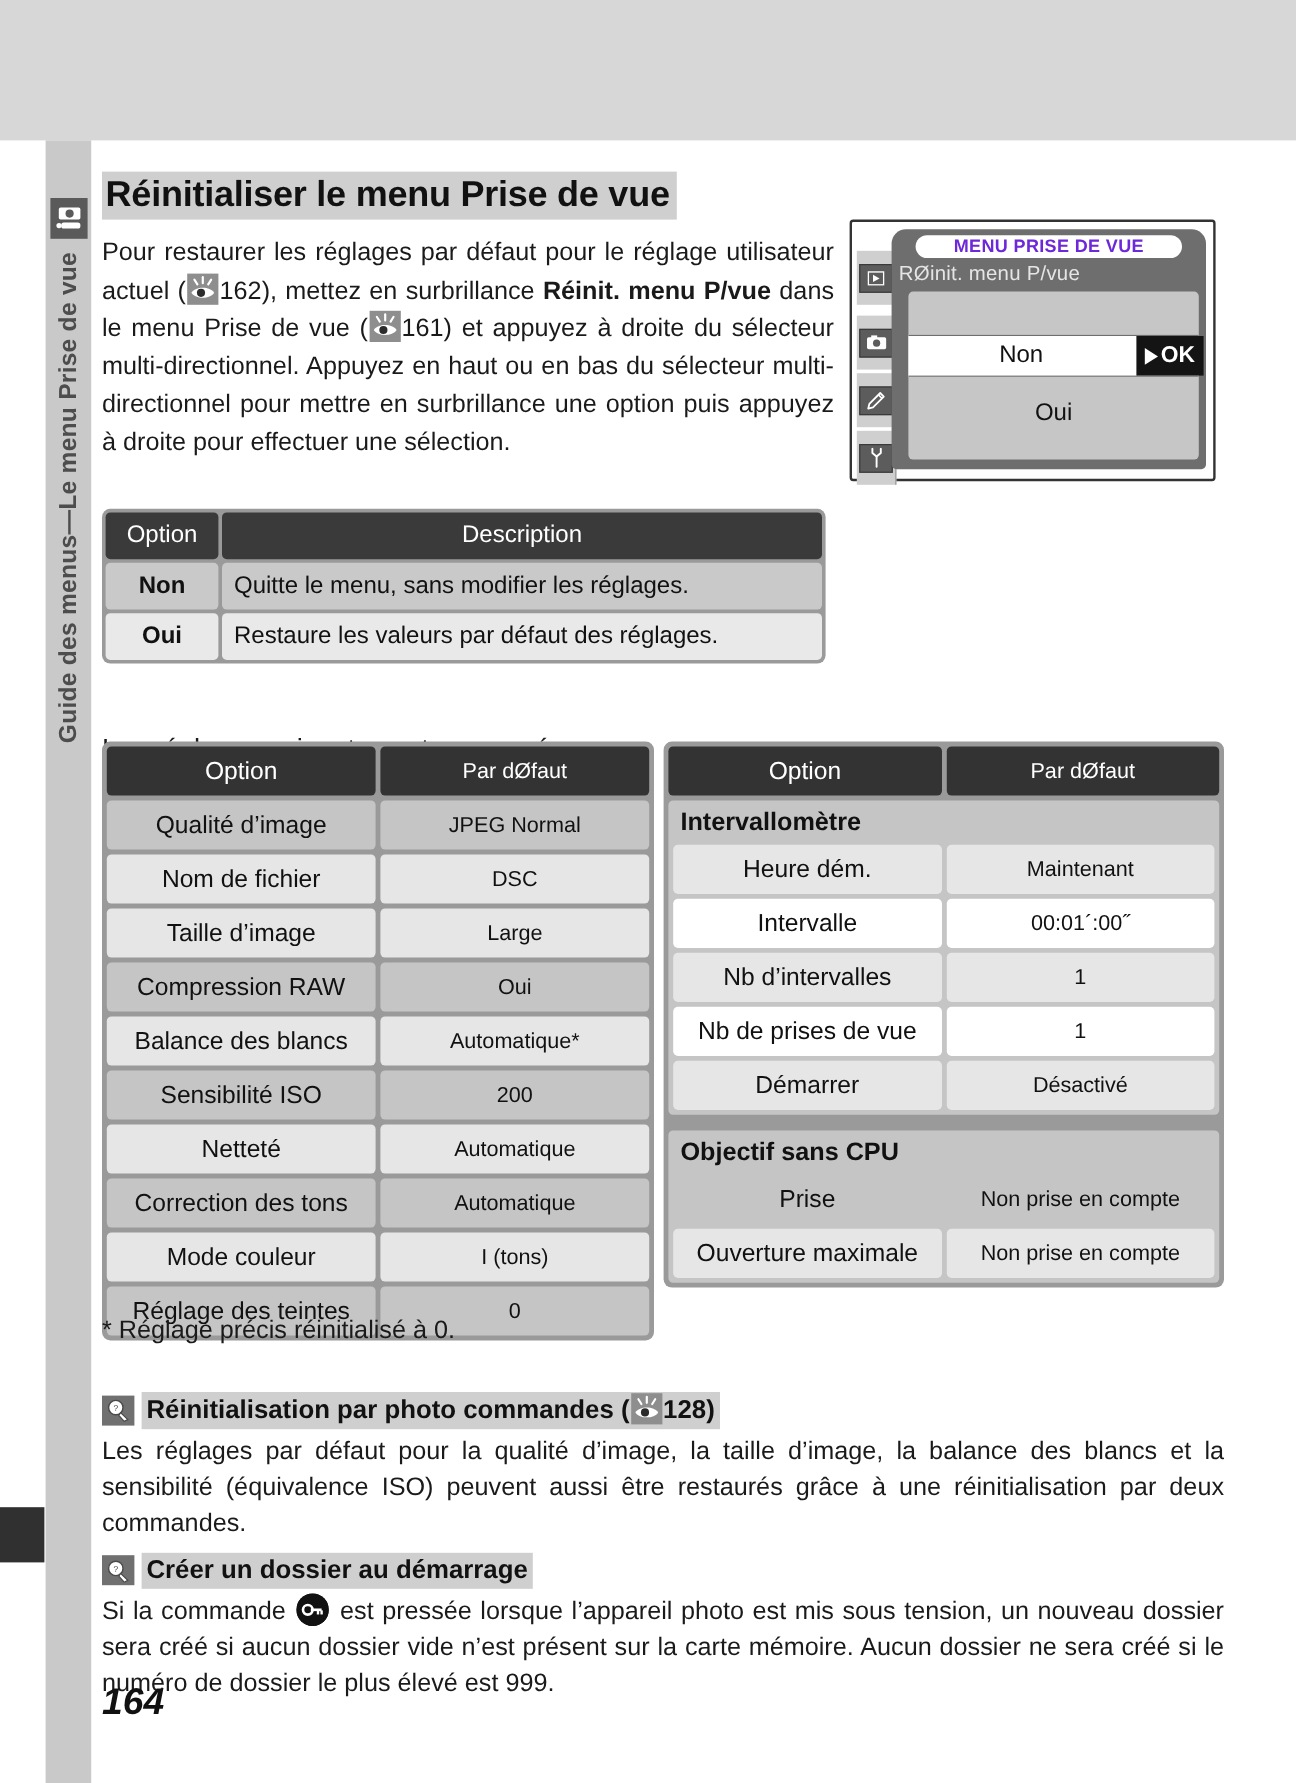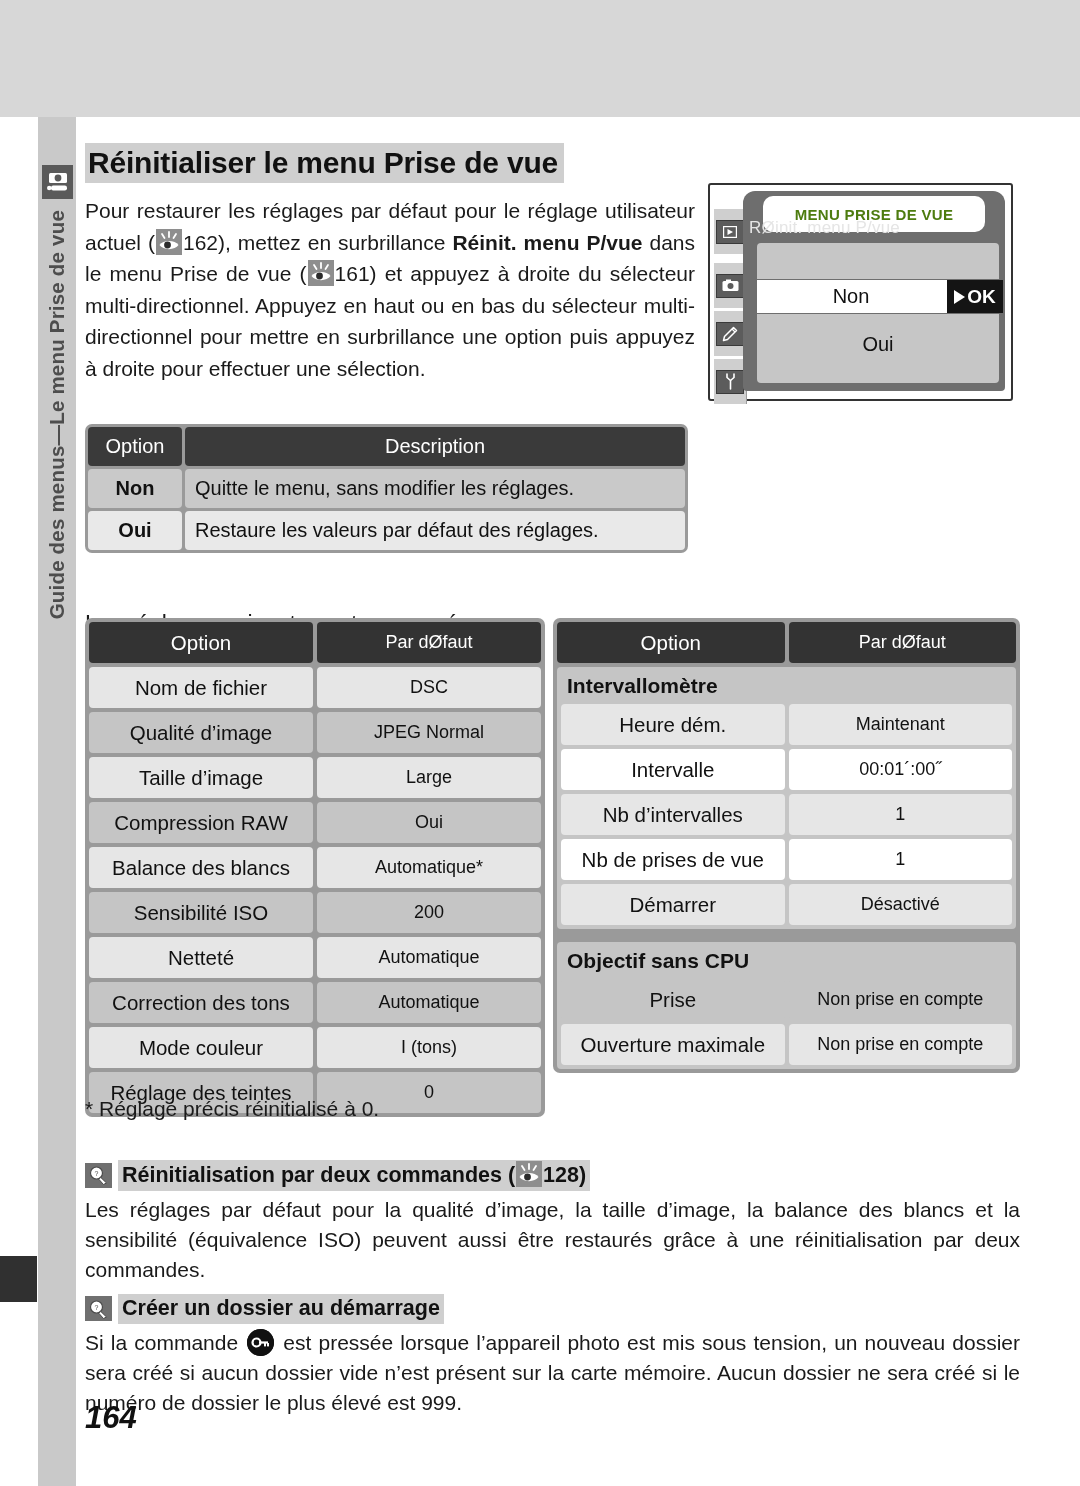--- a/index.html
+++ b/index.html
@@ -95,24 +95,24 @@
   }
   .lcd-tab.t0{top:22px}
   .lcd-tab.t1{top:76px}
   .lcd-tab.t2{top:124px}
   .lcd-tab.t3{top:172px}
   .lcd-body{
     position:absolute;left:33px;top:6px;width:262px;height:200px;
     background:#6e6e6e;border-radius:12px 12px 4px 4px;
   }
   .lcd-titlebar{
-    position:absolute;left:20px;top:5px;width:222px;height:36px;
+    position:absolute;left:20px;top:5px;width:222px;height:19px;
     background:#fff;border-radius:10px;
     display:flex;align-items:center;justify-content:center;
-    font-size:15px;font-weight:bold;letter-spacing:.3px;color:#4d7c0f;
+    font-size:15px;font-weight:bold;letter-spacing:.3px;color:#6d28d9;
   }
   .lcd-subtitle{
     position:absolute;left:6px;top:27px;width:250px;
     font-size:17px;color:#e5e5e5;letter-spacing:.2px;
   }
   .lcd-panel{
     position:absolute;left:14px;top:52px;width:242px;height:140px;
     background:#c6c6c6;border-radius:4px;
   }
   .lcd-row-sel{
@@ -339,27 +339,27 @@
     </div>
   </div>
 
   <div class="leadin">Les réglages suivants sont concernés :</div>
 
   <div class="dt dt-left">
     <div class="dt-row dt-head">
       <div class="dt-a">Option</div>
       <div class="dt-b">Par dØfaut</div>
     </div>
+    <div class="dt-row sh-dark">
+      <div class="dt-a">Qualité d’image</div>
+      <div class="dt-b">JPEG Normal</div>
+    </div>
     <div class="dt-row sh-light">
       <div class="dt-a">Nom de fichier</div>
       <div class="dt-b">DSC</div>
-    </div>
-    <div class="dt-row sh-dark">
-      <div class="dt-a">Qualité d’image</div>
-      <div class="dt-b">JPEG Normal</div>
     </div>
     <div class="dt-row sh-light">
       <div class="dt-a">Taille d’image</div>
       <div class="dt-b">Large</div>
     </div>
     <div class="dt-row sh-dark">
       <div class="dt-a">Compression RAW</div>
       <div class="dt-b">Oui</div>
     </div>
     <div class="dt-row sh-light">
@@ -435,21 +435,21 @@
 
   <div class="note note-1">
     <div class="note-head">
       <span class="tip-ico">
         <svg width="22" height="20" viewBox="0 0 22 20" aria-hidden="true">
           <circle cx="8.5" cy="8" r="6" fill="#ffffff" stroke="#4a4a4a" stroke-width="1.2"></circle>
           <text x="8.5" y="11" font-size="7" text-anchor="middle" fill="#4a4a4a" font-family="Liberation Sans, sans-serif">?</text>
           <path d="M12.5 12.2 L18.5 18 L15.5 19.5 L11 14.5 Z" fill="#ffffff" stroke="#4a4a4a" stroke-width="1"></path>
         </svg>
       </span>
-      <span class="hl"><span>Réinitialisation par deux commandes (</span><span class="ico">
+      <span class="hl"><span>Réinitialisation par photo commandes (</span><span class="ico">
           <svg width="26" height="26" viewBox="0 0 26 26" aria-hidden="true">
             <g stroke="#ffffff" stroke-width="1.8" stroke-linecap="round">
               <line x1="13" y1="3" x2="13" y2="8"></line>
               <line x1="6" y1="5" x2="8.5" y2="9"></line>
               <line x1="20" y1="5" x2="17.5" y2="9"></line>
             </g>
             <path d="M3.5 16 C 7 10.5, 19 10.5, 22.5 16 C 19 21.5, 7 21.5, 3.5 16 Z" fill="#ffffff"></path>
             <circle cx="11.5" cy="16" r="3.4" fill="#2b2b2b"></circle>
           </svg>
         </span><span>128</span><span>)</span></span>

